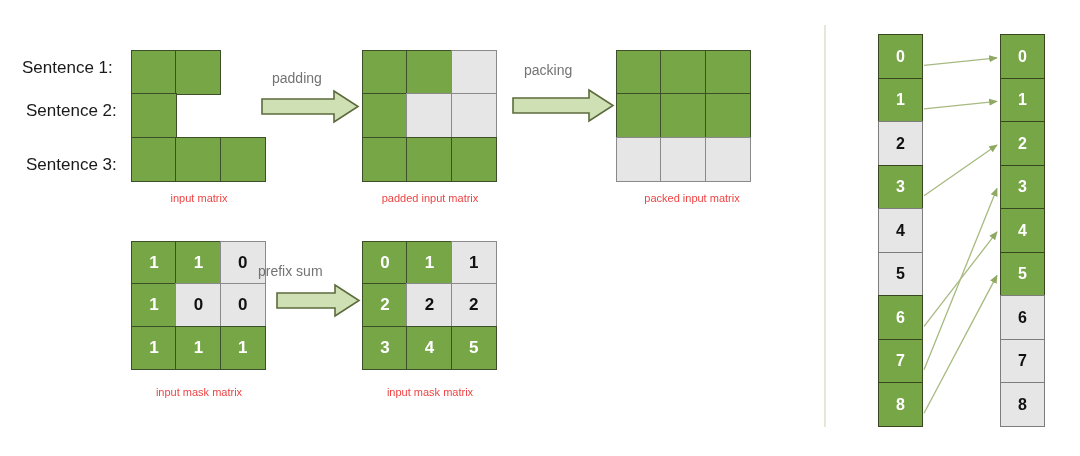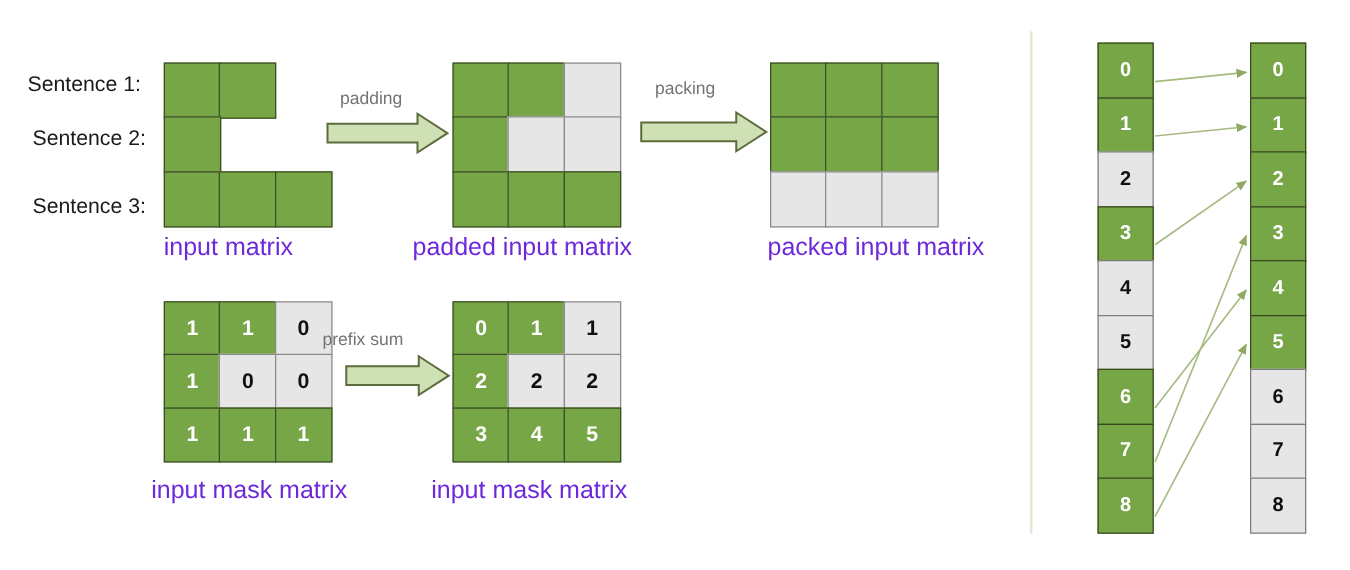--- a/index.html
+++ b/index.html
@@ -18,22 +18,22 @@
   }
 
   .row-label{
     position:absolute;
     font-size:17px;color:#1a1a1a;
     white-space:nowrap;
   }
 
   .caption{
     position:absolute;
-    font-size:20px;color:#6d28d9;
-    white-space:nowrap;
+    font-size:11px;color:#ef4444;
+    text-align:center;white-space:nowrap;
     line-height:21px;
   }
 
   
   .matrix{position:absolute;}
   .mrow{display:flex;}
   .cell{
     box-sizing:border-box;
     display:flex;align-items:center;justify-content:center;
     font-size:17px;font-weight:bold;
@@ -121,21 +121,21 @@
         <div class="cell green" style="width: 46px; height: 45px;"></div>
         <div class="cell green" style="width: 46px; height: 45px;"></div>
         <div class="cell green" style="width: 46px; height: 45px;"></div>
       </div>
       <div class="mrow">
         <div class="cell grey" style="width: 46px; height: 45px;"></div>
         <div class="cell grey" style="width: 46px; height: 45px;"></div>
         <div class="cell grey" style="width: 46px; height: 45px;"></div>
       </div>
     </div>
-  <div class="caption" style="left:614px;top:188px;width:200px;">packed input matrix</div>
+  <div class="caption" style="left:592px;top:188px;width:200px;">packed input matrix</div>
 
   <div class="matrix" id="m-mask" style="left:131px;top:241px;">
       <div class="mrow">
         <div class="cell green" style="width: 46px; height: 44px;">1</div>
         <div class="cell green" style="width: 46px; height: 44px;">1</div>
         <div class="cell grey" style="width: 46px; height: 44px;">0</div>
       </div>
       <div class="mrow">
         <div class="cell green" style="width: 46px; height: 44px;">1</div>
         <div class="cell grey" style="width: 46px; height: 44px;">0</div>

